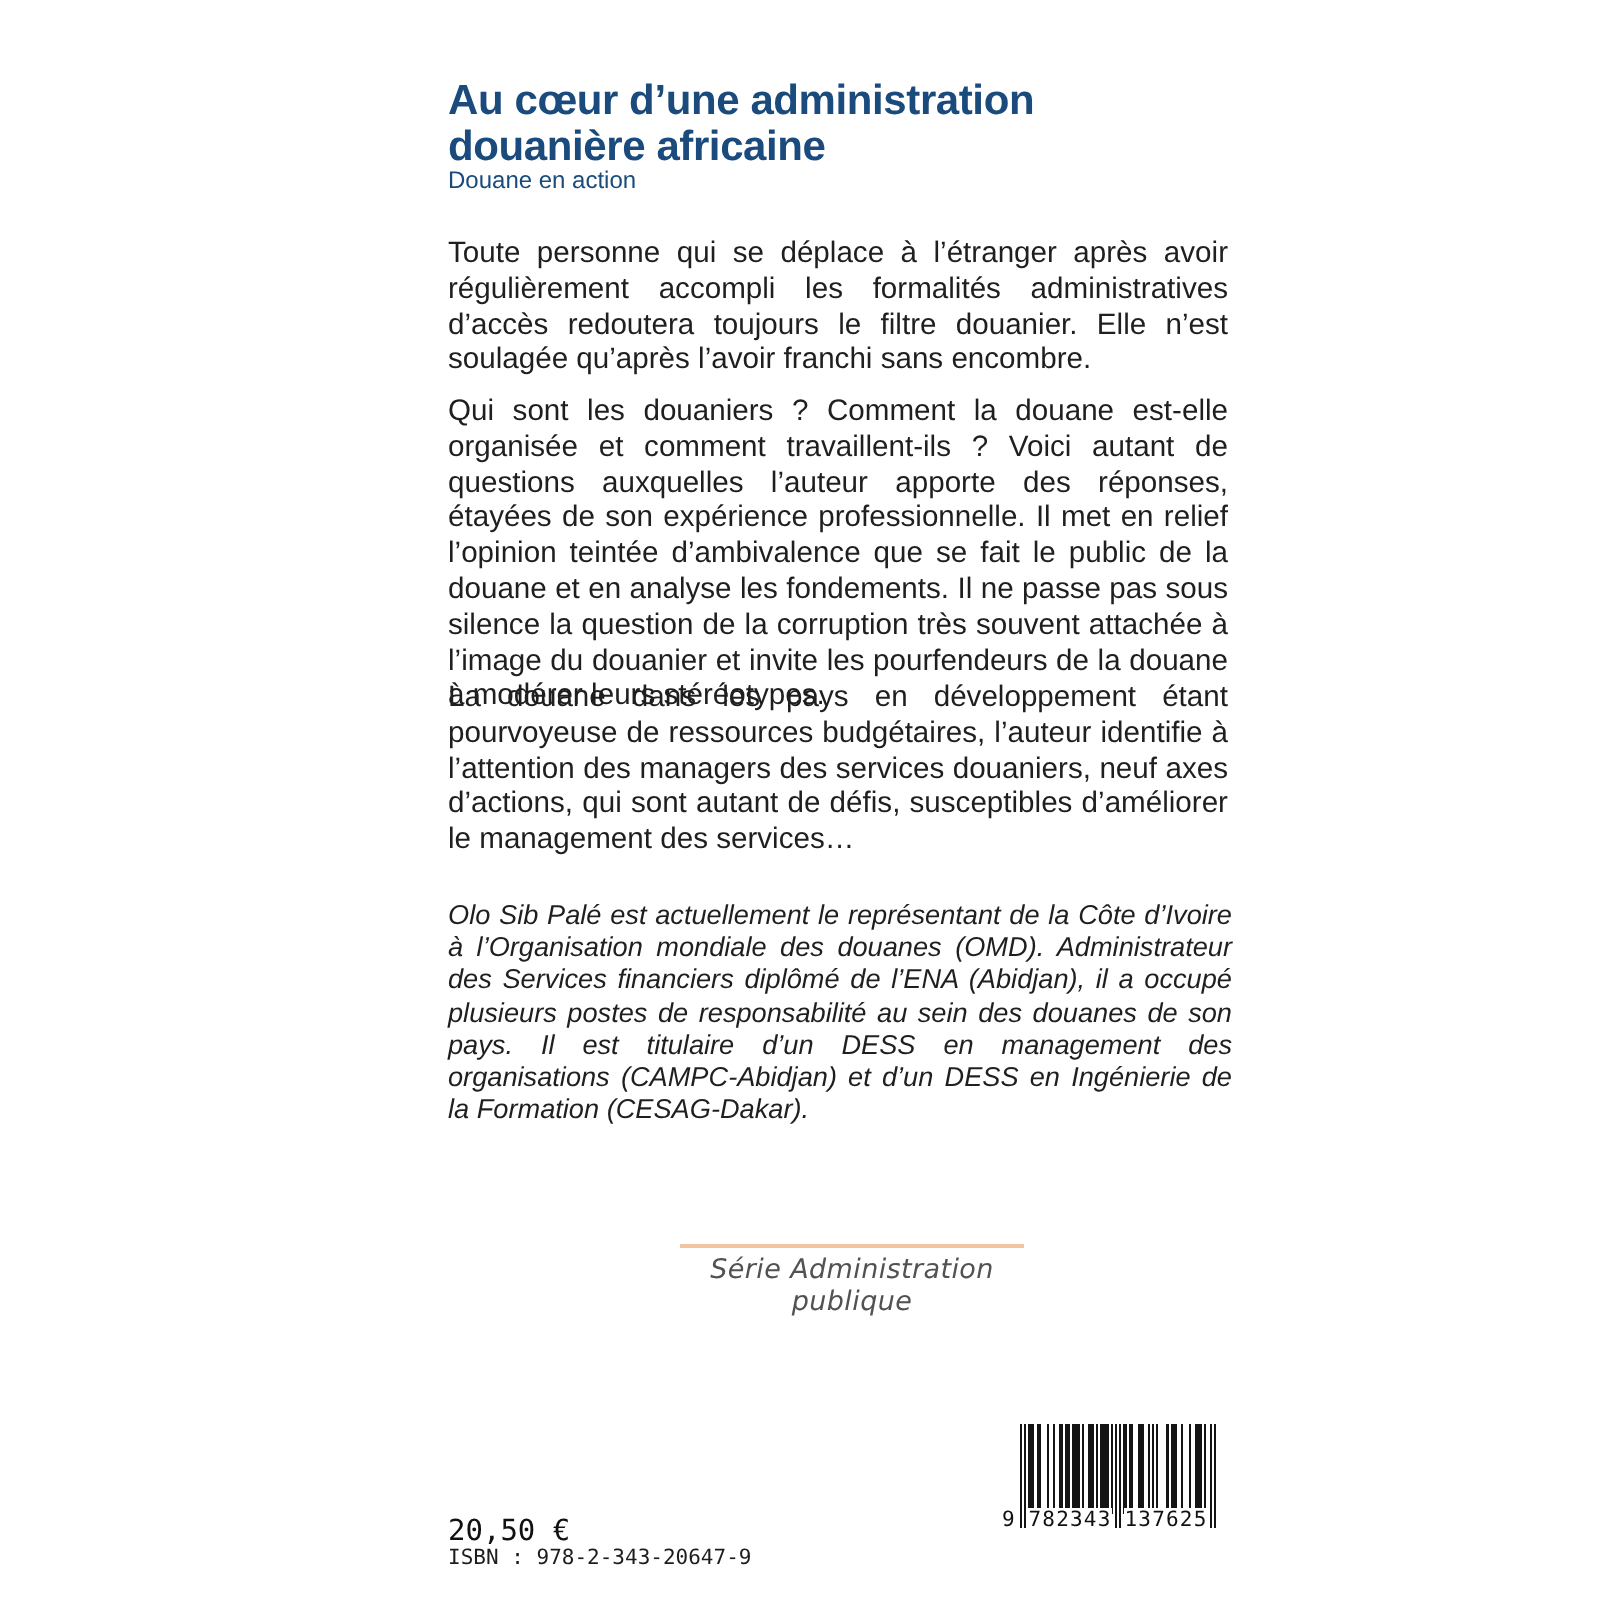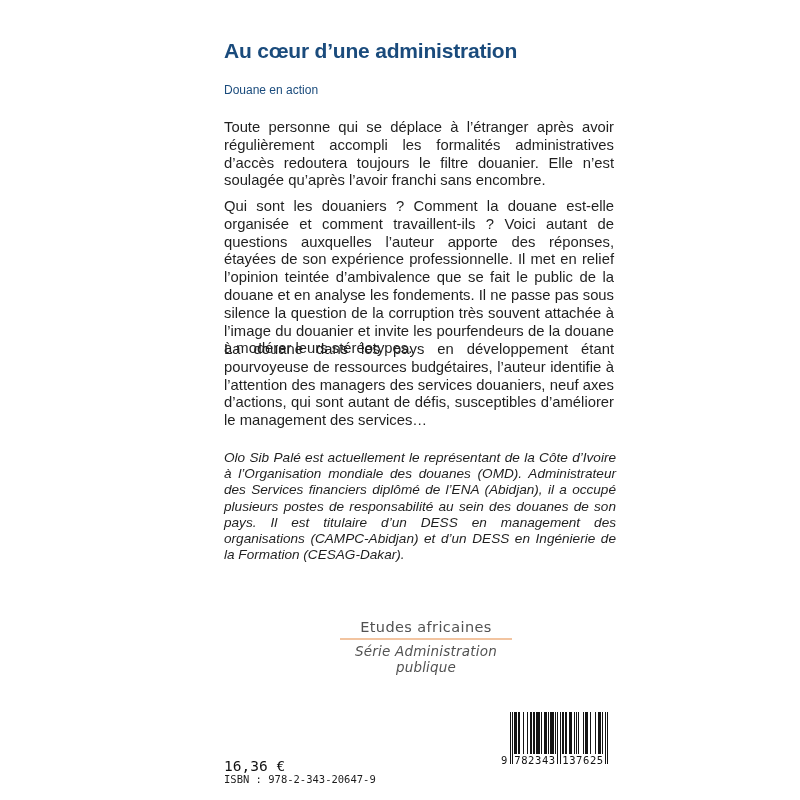--- a/index.html
+++ b/index.html
@@ -143,38 +143,38 @@
   .bc-left  { margin-left: 4px; }
   .bc-right { margin-left: 6px; }
 </style>
 </head>
 <body>
 
 <div class="cover">
 
   <h1 class="title">
     <span style="display:block">Au cœur d’une administration</span>
+    <span style="display:block">douanière africaine</span>
   </h1>
 
   <div class="subtitle">Douane en action</div>
 
   <p class="para p1">Toute personne qui se déplace à l’étranger après avoir régulièrement accompli les formalités administratives d’accès redoutera toujours le filtre douanier. Elle n’est soulagée qu’après l’avoir franchi sans encombre.</p>
   <p class="para p2">Qui sont les douaniers ? Comment la douane est-elle organisée et comment travaillent-ils ? Voici autant de questions auxquelles l’auteur apporte des réponses, étayées de son expérience professionnelle. Il met en relief l’opinion teintée d’ambivalence que se fait le public de la douane et en analyse les fondements. Il ne passe pas sous silence la question de la corruption très souvent attachée à l’image du douanier et invite les pourfendeurs de la douane à modérer leurs stéréotypes.</p>
   <p class="para p3">La douane dans les pays en développement étant pourvoyeuse de ressources budgétaires, l’auteur identifie à l’attention des managers des services douaniers, neuf axes d’actions, qui sont autant de défis, susceptibles d’améliorer le management des services…</p>
 
   <p class="bio"><strong class="bio-name">Olo Sib Palé</strong><span> est actuellement le représentant de la Côte d’Ivoire à l’Organisation mondiale des douanes (OMD). Administrateur des Services financiers diplômé de l’ENA (Abidjan), il a occupé plusieurs postes de responsabilité au sein des douanes de son pays. Il est titulaire d’un DESS en management des organisations (CAMPC-Abidjan) et d’un DESS en Ingénierie de la Formation (CESAG-Dakar).</span></p>
 
   <div class="collection">
-    <div class="coll-name">Etudes africaines</div>
     <div class="coll-line"></div>
     <div class="coll-series">Série Administration publique</div>
   </div>
 
   <div class="isbn">ISBN : 978-2-343-20647-9</div>
-  <div class="price">16,36 €</div>
+  <div class="price">20,50 €</div>
 
   <div class="barcode">
     <svg id="barcode-svg" width="98" height="52" viewBox="0 0 95 52" preserveAspectRatio="none" shape-rendering="crispEdges">
         <rect x="0" y="0" width="1" height="52" fill="#141414"></rect>
         <rect x="2" y="0" width="1" height="52" fill="#141414"></rect>
         <rect x="4" y="0" width="1" height="45" fill="#141414"></rect>
         <rect x="5" y="0" width="1" height="45" fill="#141414"></rect>
         <rect x="6" y="0" width="1" height="45" fill="#141414"></rect>
         <rect x="8" y="0" width="1" height="45" fill="#141414"></rect>
         <rect x="9" y="0" width="1" height="45" fill="#141414"></rect>

